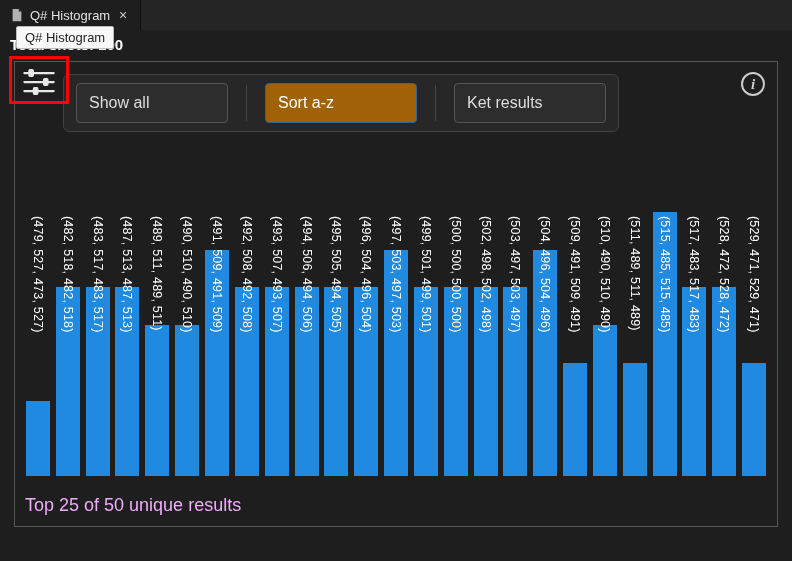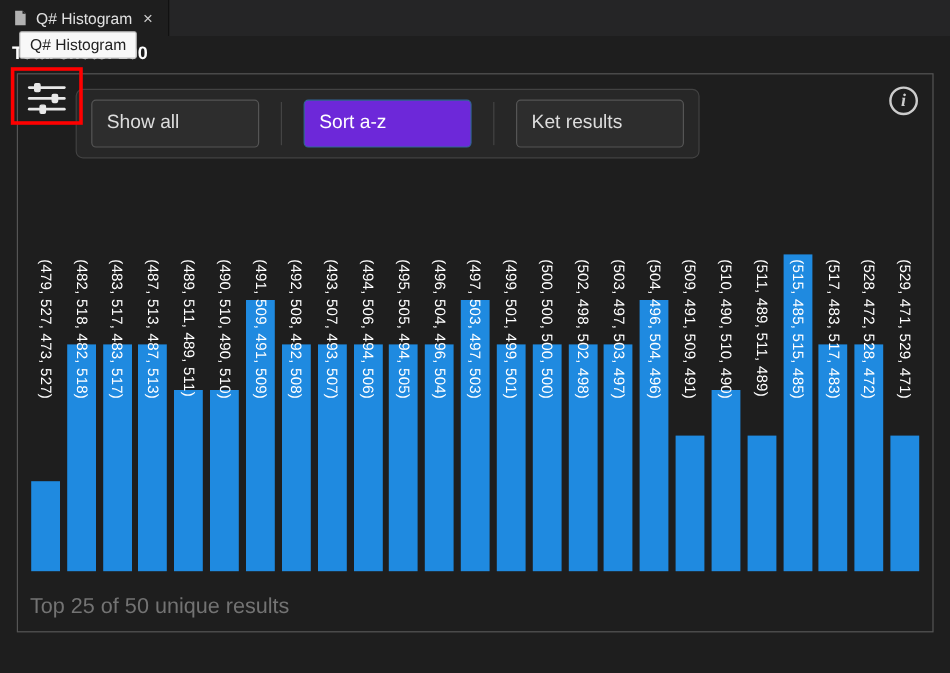--- a/index.html
+++ b/index.html
@@ -10,27 +10,27 @@
   .tab .close { width: 14px; text-align: center; color: #ccc; font-size: 14px; }
   .tooltip-box { position: absolute; top: 26px; left: 16px; background: #f8f8f8; color: #222; border: 1px solid #bbb; border-radius: 2px; padding: 3px 8px; font-size: 13px; z-index: 20; }
   .header { padding: 6px 10px 4px; font-size: 15px; font-weight: 600; color: #fff; }
   .panel-wrap { position: relative; margin: 4px 14px 10px 14px; border: 1px solid #555; height: 466px; background: #1e1e1e; }
   .highlight-box { position: absolute; top: -6px; left: -6px; width: 60px; height: 48px; border: 3px solid #ff0000; z-index: 15; pointer-events: none; }
   .settings-icon { position: absolute; top: 2px; left: 4px; width: 40px; height: 36px; display: flex; align-items: center; justify-content: center; z-index: 14; }
   .info-icon { position: absolute; top: 10px; right: 12px; width: 24px; height: 24px; border: 2px solid #ccc; border-radius: 50%; display: flex; align-items: center; justify-content: center; font-family: "Georgia", serif; font-style: italic; font-size: 15px; font-weight: bold; color: #ccc; z-index: 14; }
   .popup { position: absolute; top: 12px; left: 48px; display: flex; gap: 18px; background: #272727; border: 1px solid #424242; border-radius: 6px; padding: 8px 12px; z-index: 12; }
   .popup-col { display: flex; flex-direction: column; gap: 8px; }
   .popup-sep { width: 1px; background: #444; margin: 2px 0; }
-  .opt-btn { width: 140px; height: 40px; border: 1px solid #555; border-radius: 4px; background: #2d2d2d; color: #ddd; font-size: 16px; text-align: left; padding: 0 12px; display: flex; align-items: center; cursor: pointer; }
-  .opt-btn.active { background: #6d28d9; border-color: #326698; color: #fff; }
+  .opt-btn { width: 152px; height: 40px; border: 1px solid #555; border-radius: 4px; background: #2d2d2d; color: #ddd; font-size: 16px; text-align: left; padding: 0 12px; display: flex; align-items: center; cursor: pointer; }
+  .opt-btn.active { background: #a16207; border-color: #326698; color: #fff; }
   .chart-area { position: absolute; left: 10px; right: 10px; bottom: 50px; top: 150px; display: flex; align-items: flex-end; gap: 4px; }
   .bar-col { flex: 1 1 0; display: flex; flex-direction: column; align-items: center; justify-content: flex-end; height: 100%; position: relative; }
   .bar { width: 100%; max-width: 24px; background: #1f8ae0; position: relative; }
   .bar-label { position: absolute; left: 50%; transform: translateX(-50%); top: 4px; white-space: nowrap; writing-mode: vertical-rl; font-size: 12.5px; color: #fff; font-weight: 400; letter-spacing: 0.2px; }
-  .footer { position: absolute; left: 10px; bottom: 10px; font-size: 18px; color: #737373; }
+  .footer { position: absolute; left: 10px; bottom: 10px; font-size: 18px; color: #f0abfc; }
 </style>
 </head>
 <body>
 
 <div class="tab-strip">
   <div class="tab">
     <span class="file-icon">
       <svg viewBox="0 0 16 16" width="14" height="14">
           <path fill="#ccc" d="M3 1h7l3 3v11H3z" opacity="0.85"></path>
           <path fill="#1e1e1e" d="M10 1v3h3"></path>

